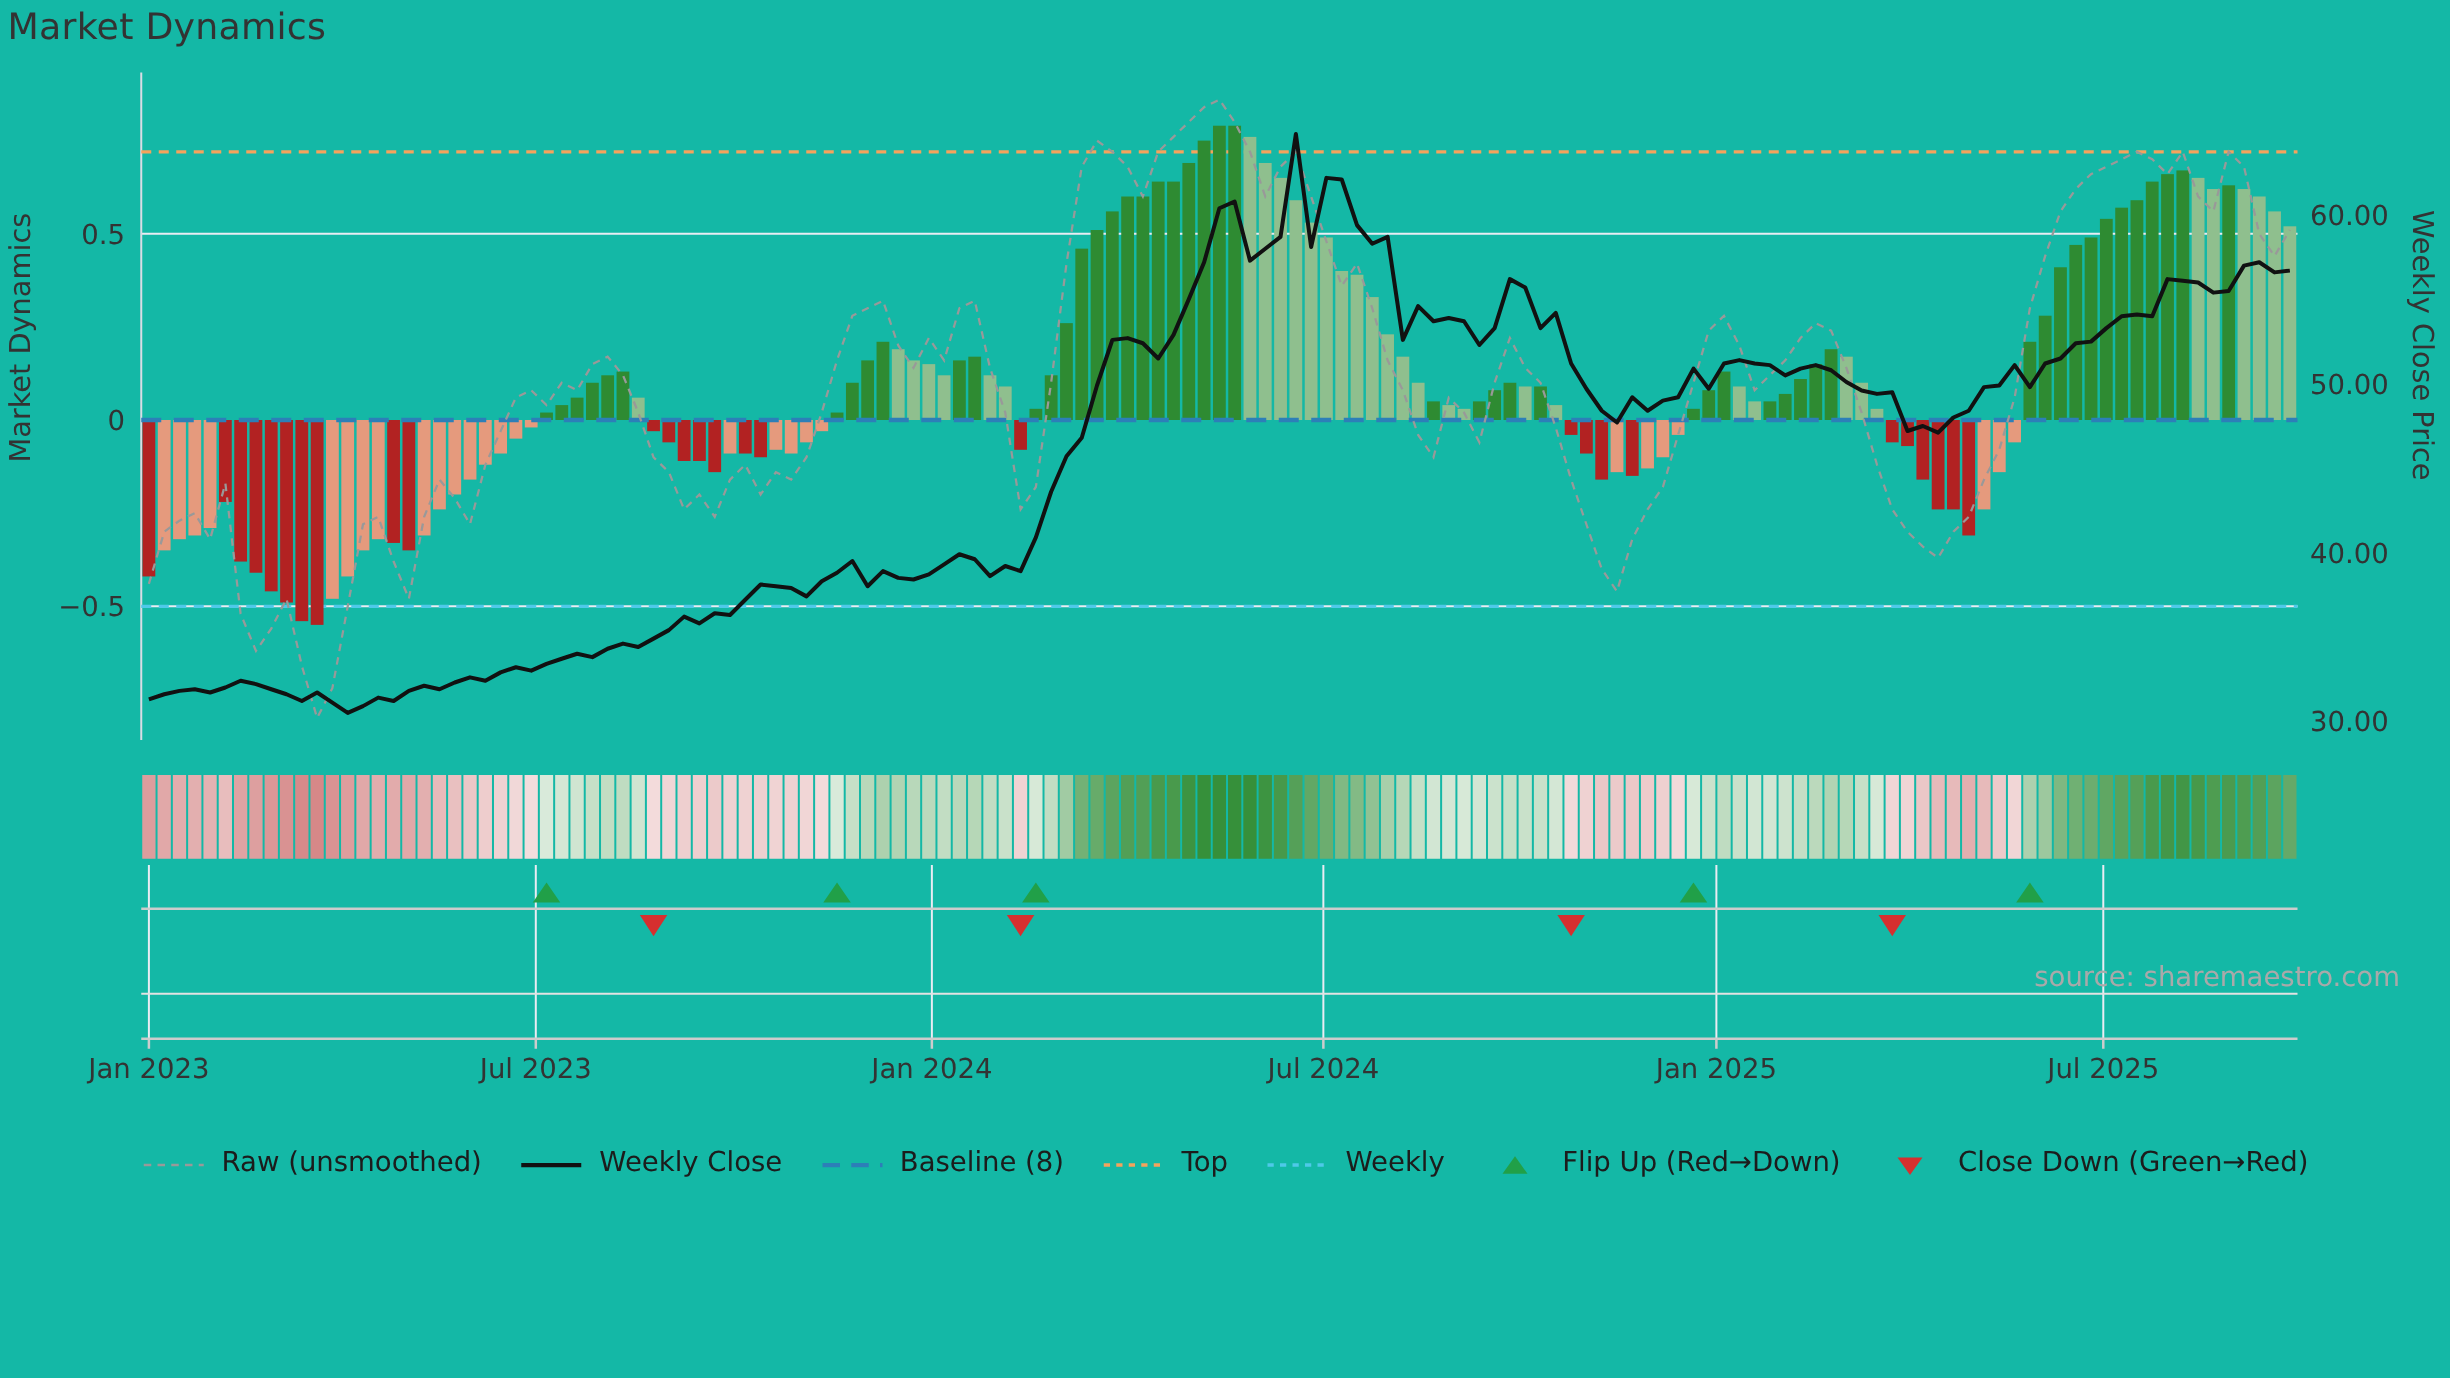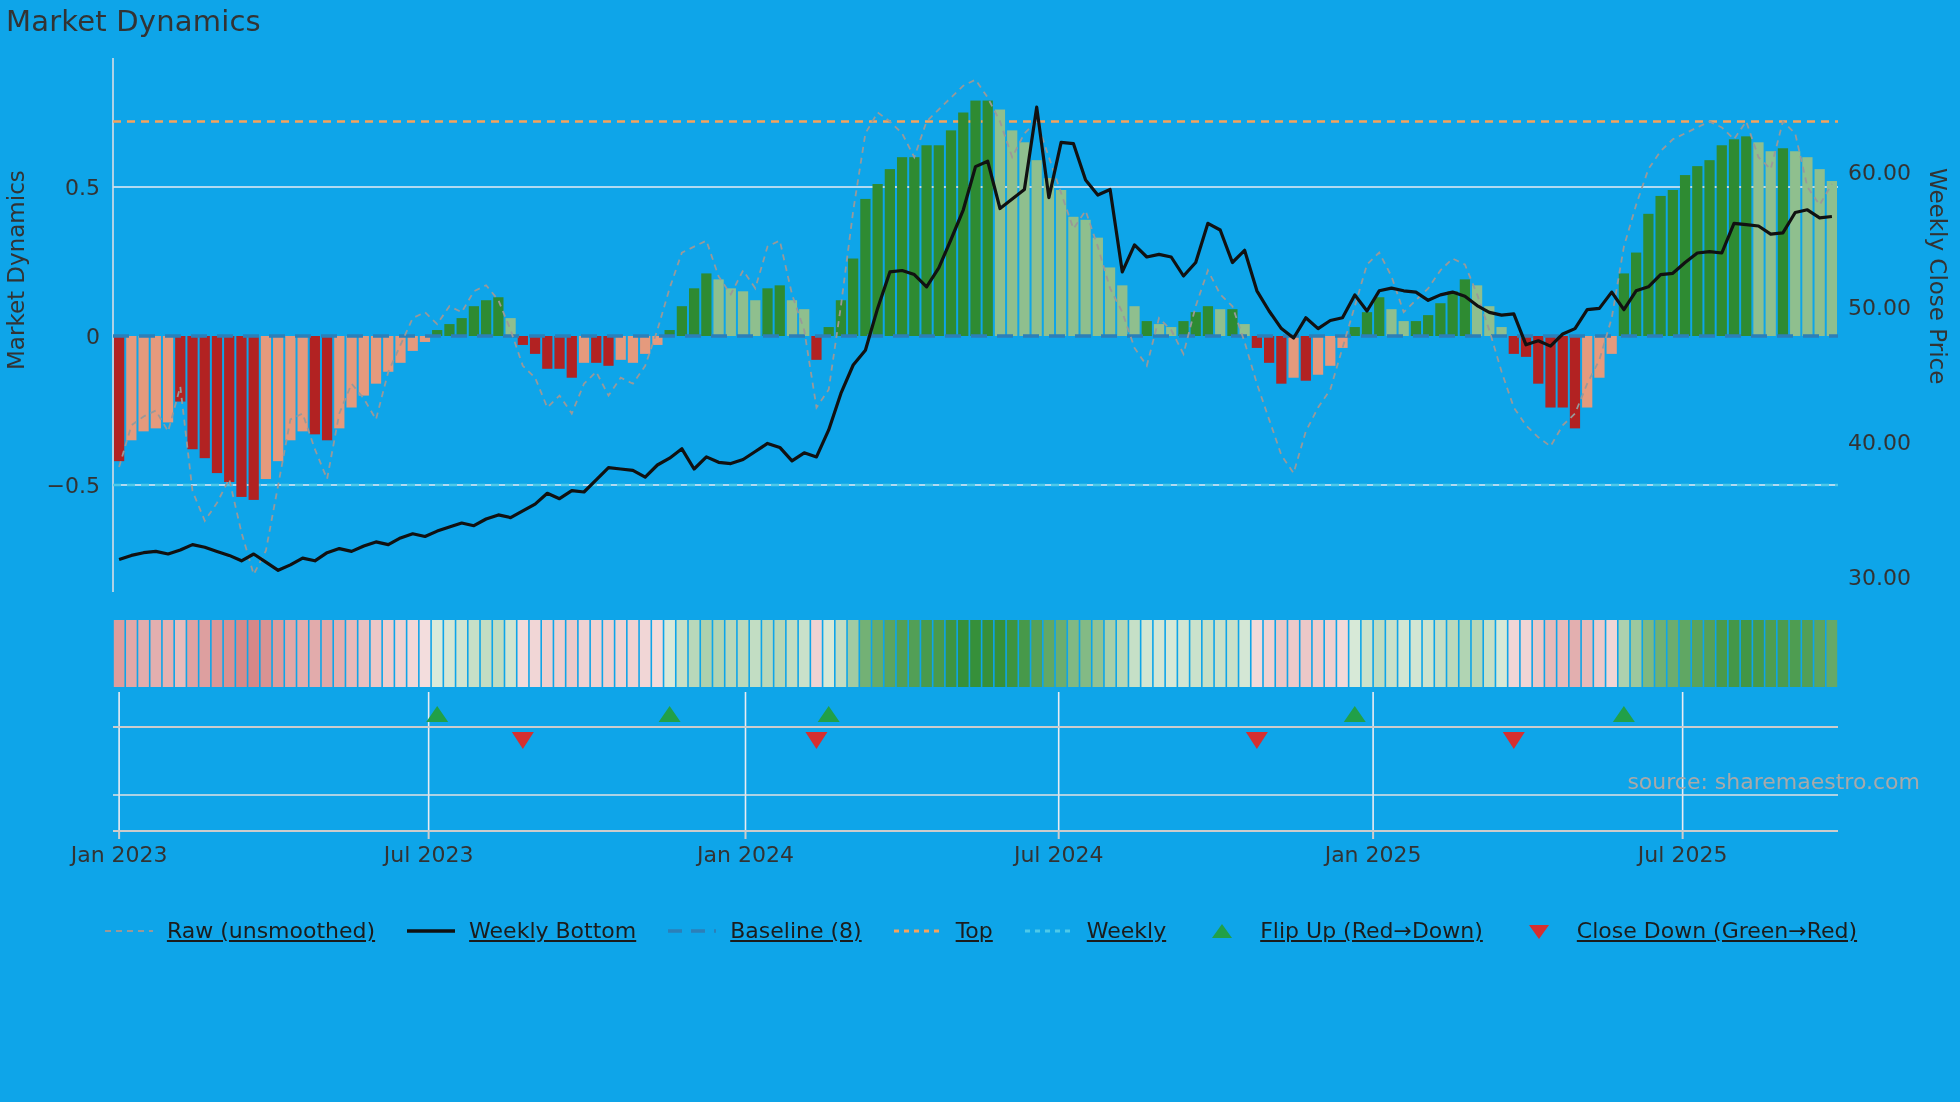--- a/index.html
+++ b/index.html
@@ -1,22 +1,22 @@
 <!DOCTYPE html>
 <html><head>
 <meta charset="utf-8">
 <style>
   html,body{margin:0;padding:0;background:#fff;}
-  #stage{position:relative;width:1960px;height:1102px;background:#0ea5e9;overflow:hidden;
+  #stage{position:relative;width:1960px;height:1102px;background:#14b8a6;overflow:hidden;
          font-family:"DejaVu Sans","Liberation Sans",sans-serif;}
   #page-title{position:absolute;left:6px;top:4px;font-size:29px;color:#333;letter-spacing:.2px;}
   #chart{position:absolute;left:0;top:0;}
   #legend{position:absolute;left:0;top:918px;width:1960px;display:flex;justify-content:center;
           align-items:center;gap:30px;font-size:22px;color:#1c1c1c;}
-  .legend-item{display:flex;align-items:center;gap:12px;white-space:nowrap;text-decoration:underline;}
+  .legend-item{display:flex;align-items:flex-end;gap:12px;white-space:nowrap;}
   text{font-family:"DejaVu Sans","Liberation Sans",sans-serif;}
 </style>
 </head>
 <body>
 
 <div id="stage">
   <div id="page-title">Market Dynamics</div>
   <svg id="chart" width="1960" height="1102" viewBox="0 0 1960 1102">
       <line x1="113" y1="187" x2="1838" y2="187" stroke="#e9ecf3" stroke-width="1.6"></line>
       <line x1="113" y1="485" x2="1838" y2="485" stroke="#e9ecf3" stroke-width="1.6"></line>
@@ -353,21 +353,21 @@
       <div class="legend-item">
         <svg width="52" height="22">
           <line x1="2" y1="11" x2="50" y2="11" stroke="#999999" stroke-width="2" stroke-dasharray="6 5"></line>
         </svg>
         <span>Raw (unsmoothed)</span>
       </div>
       <div class="legend-item">
         <svg width="52" height="22">
           <line x1="2" y1="11" x2="50" y2="11" stroke="#111111" stroke-width="3.4"></line>
         </svg>
-        <span>Weekly Bottom</span>
+        <span>Weekly Close</span>
       </div>
       <div class="legend-item">
         <svg width="52" height="22">
           <line x1="2" y1="11" x2="50" y2="11" stroke="#2c7fb8" stroke-width="3.4" stroke-dasharray="14 9"></line>
         </svg>
         <span>Baseline (8)</span>
       </div>
       <div class="legend-item">
         <svg width="52" height="22">
           <line x1="2" y1="11" x2="50" y2="11" stroke="#f5a35c" stroke-width="2.8" stroke-dasharray="5 5"></line>

